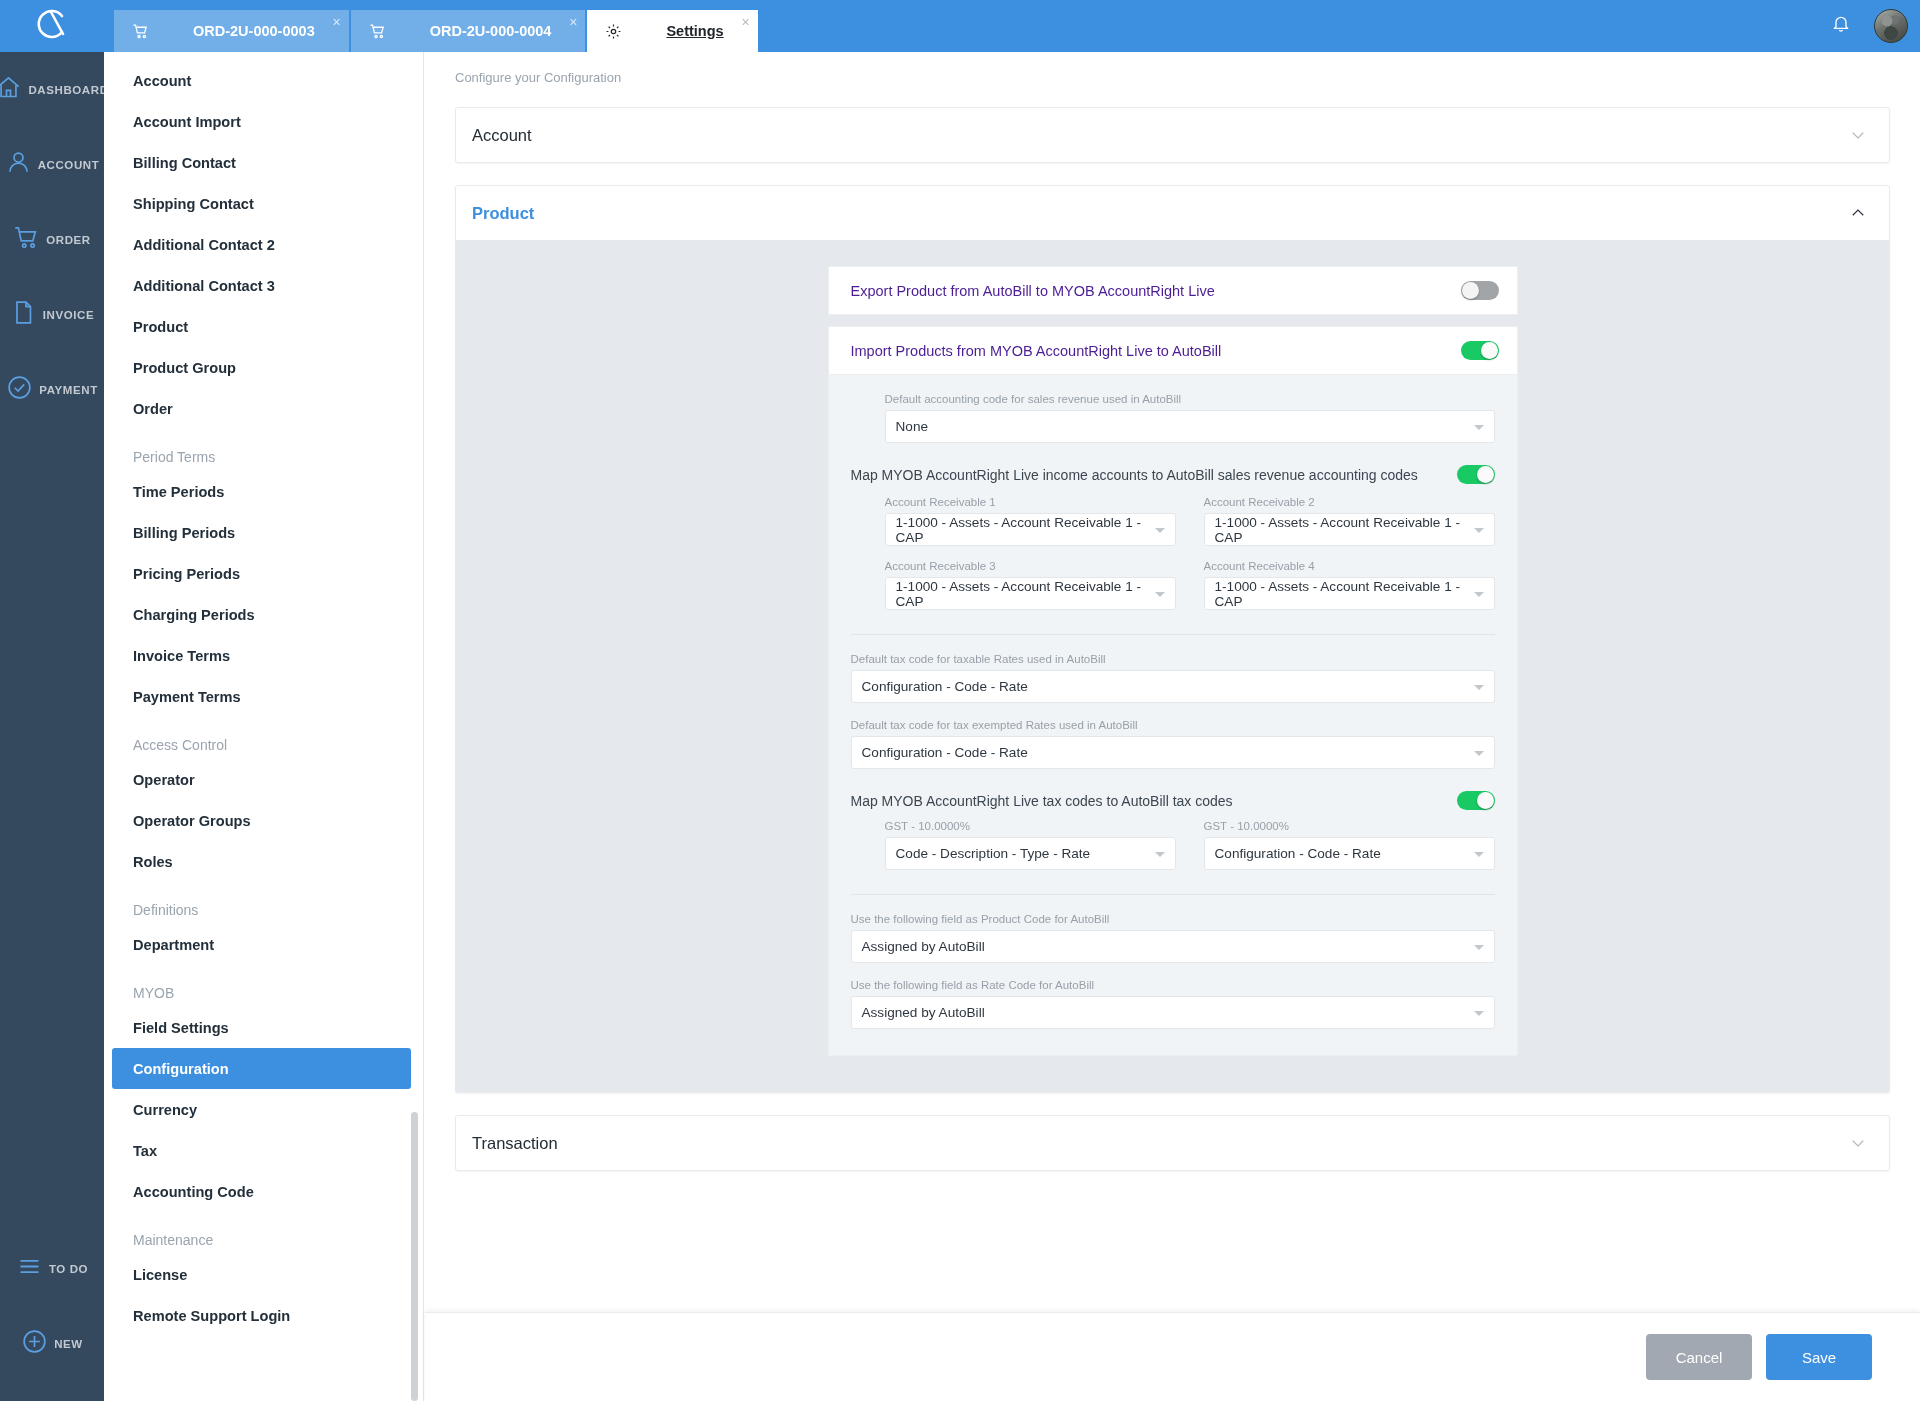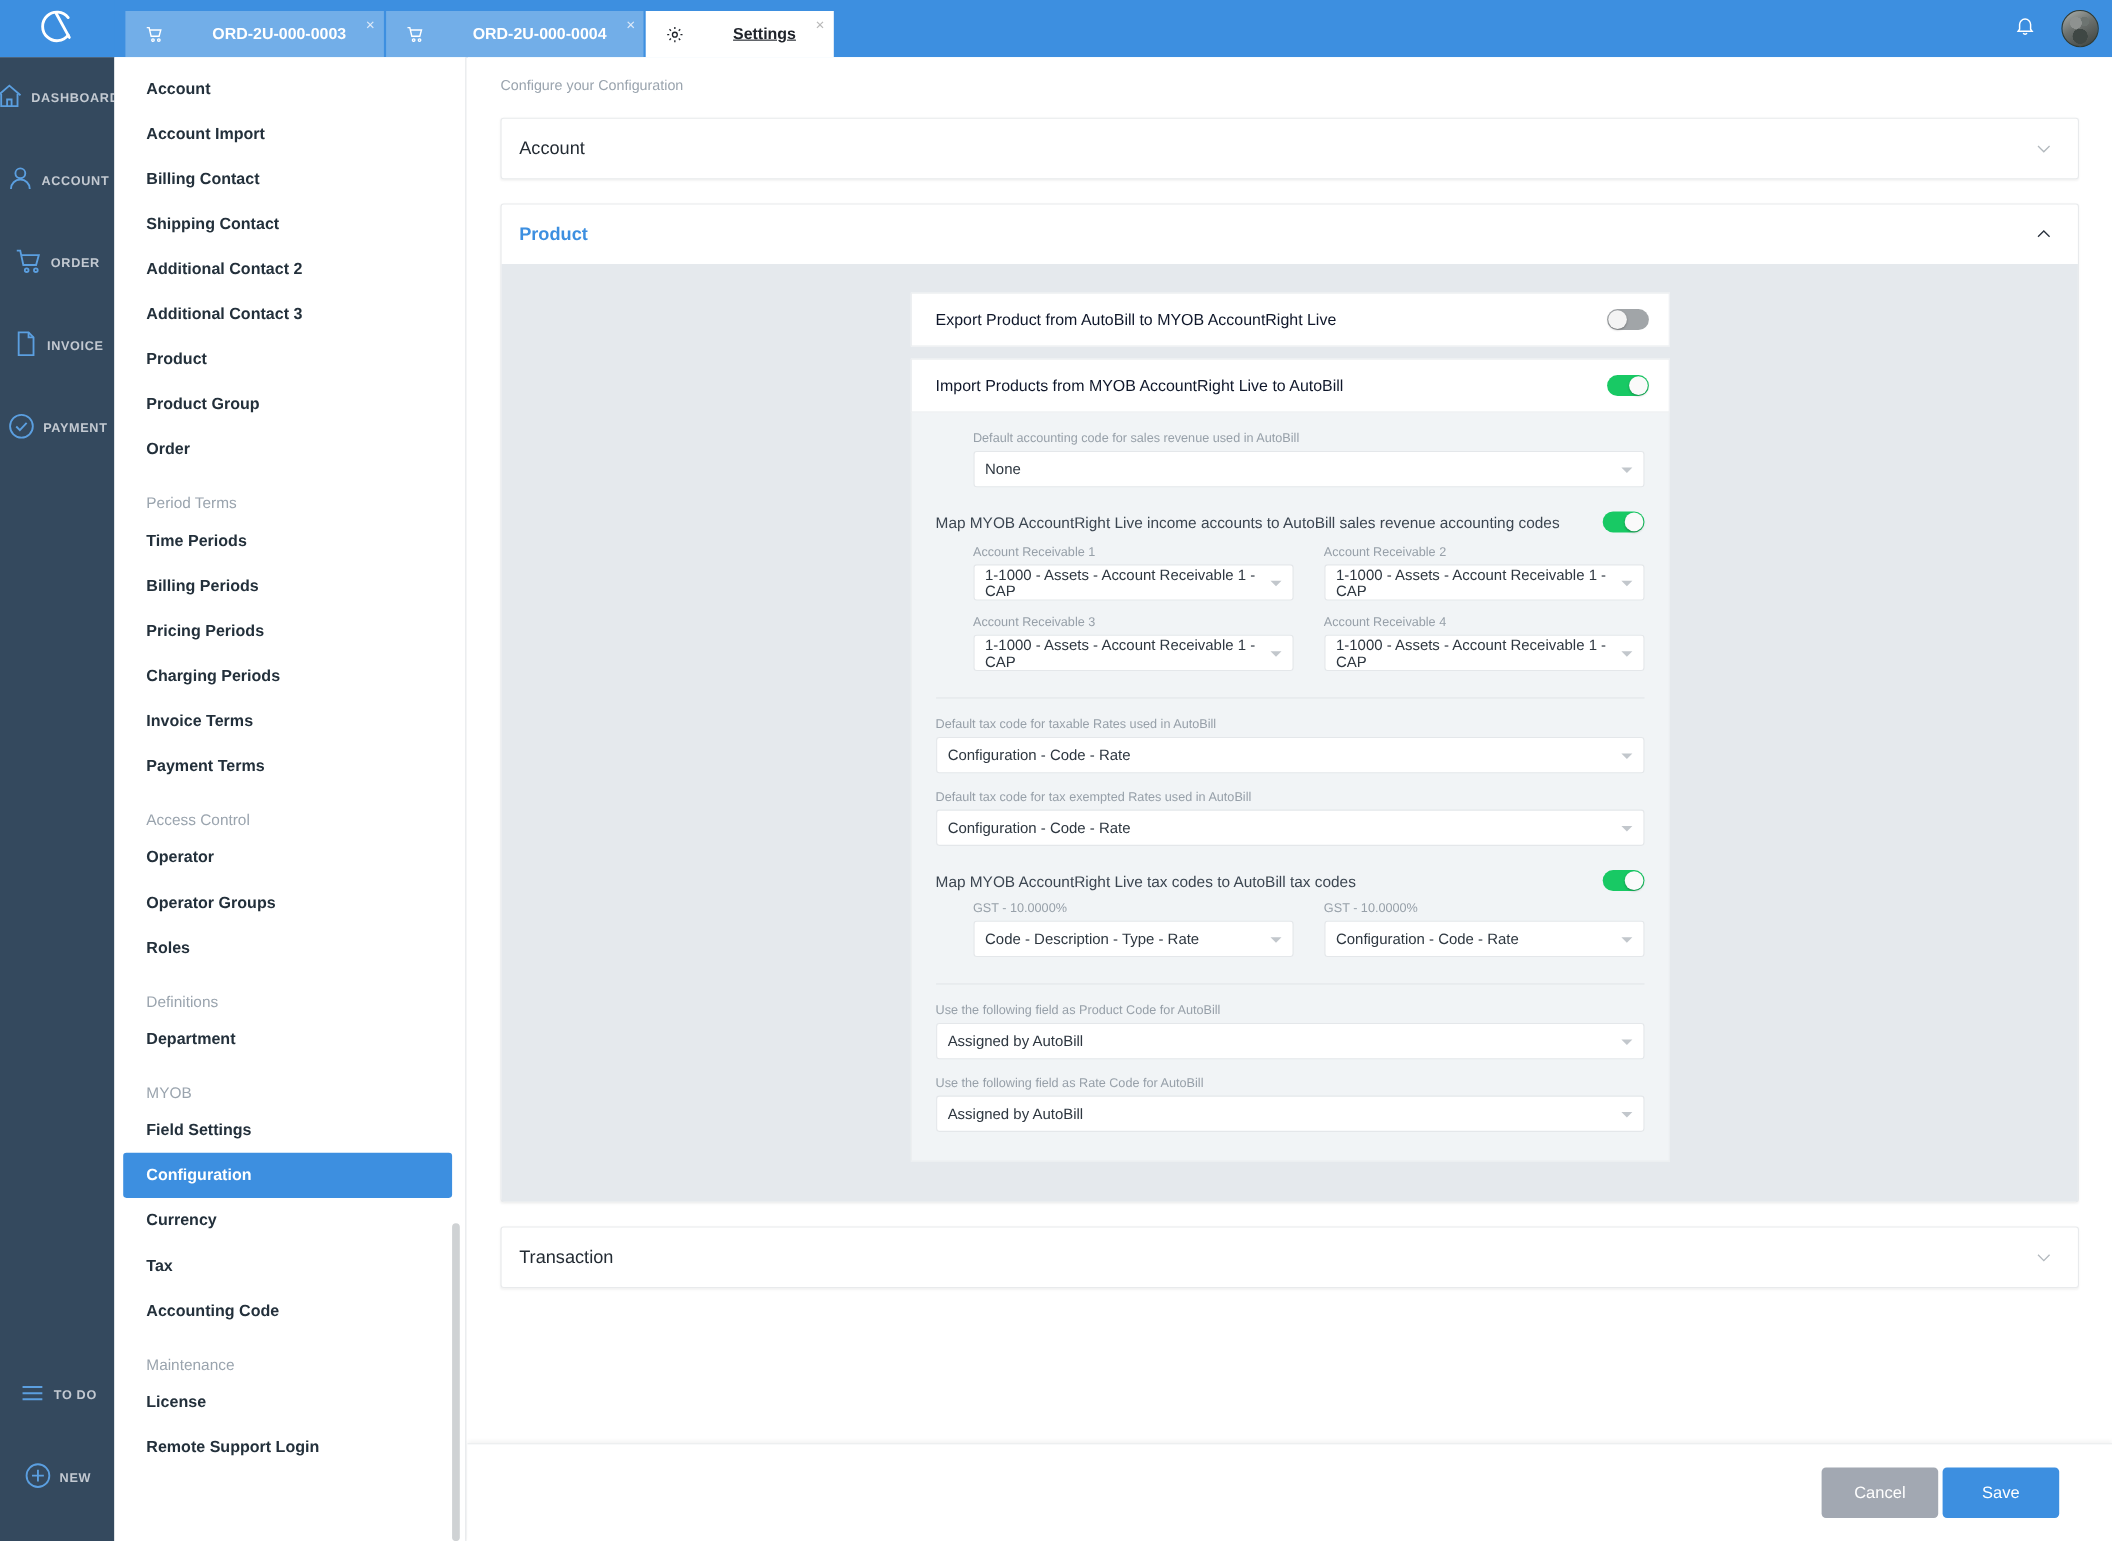--- a/index.html
+++ b/index.html
@@ -151,21 +151,21 @@
   .panel-head .chev svg { width: 18px; height: 18px; display:block; }
   .panel-body { background: #e5e9ed; padding: 26px 0 36px 0; }
 
   .card-stack { width: 690px; margin: 0 auto; }
 
   .switch-card {
     background: #ffffff;
     border: 1px solid #eceef0;
     display: flex; align-items: center;
     height: 49px; padding: 0 18px 0 22px;
-    font-size: 14.5px; color: #0f172a;
+    font-size: 14.5px; color: #4c1d95;
   }
   .switch-card + .switch-card { margin-top: 11px; }
 
   .toggle {
     margin-left: auto;
     width: 38px; height: 19px; border-radius: 10px;
     background: #a1a5a8; position: relative; cursor: pointer;
     flex: 0 0 38px;
   }
   .toggle.on { background: #18c964; }
@@ -222,21 +222,21 @@
   .hr { height: 1px; background: #e1e5e8; margin: 24px 0 0 0; }
 
   
   .footer {
     position: absolute; left: 425px; bottom: 0;
     width: 1495px; height: 89px;
     background: #ffffff;
     border-top: 1px solid #e9ebed;
     box-shadow: 0 -2px 4px rgba(0,0,0,.05);
     display: flex; align-items: center; justify-content: flex-end;
-    padding-right: 48px; gap: 4px;
+    padding-right: 48px; gap: 14px;
   }
   .btn {
     min-width: 106px; height: 46px;
     border: none; border-radius: 4px;
     color: #ffffff; font-size: 15px;
     display: flex; align-items: center; justify-content: center;
     cursor: pointer;
   }
   .btn-cancel { background: #a2a8b2; }
   .btn-save { background: #3d8fe0; }

